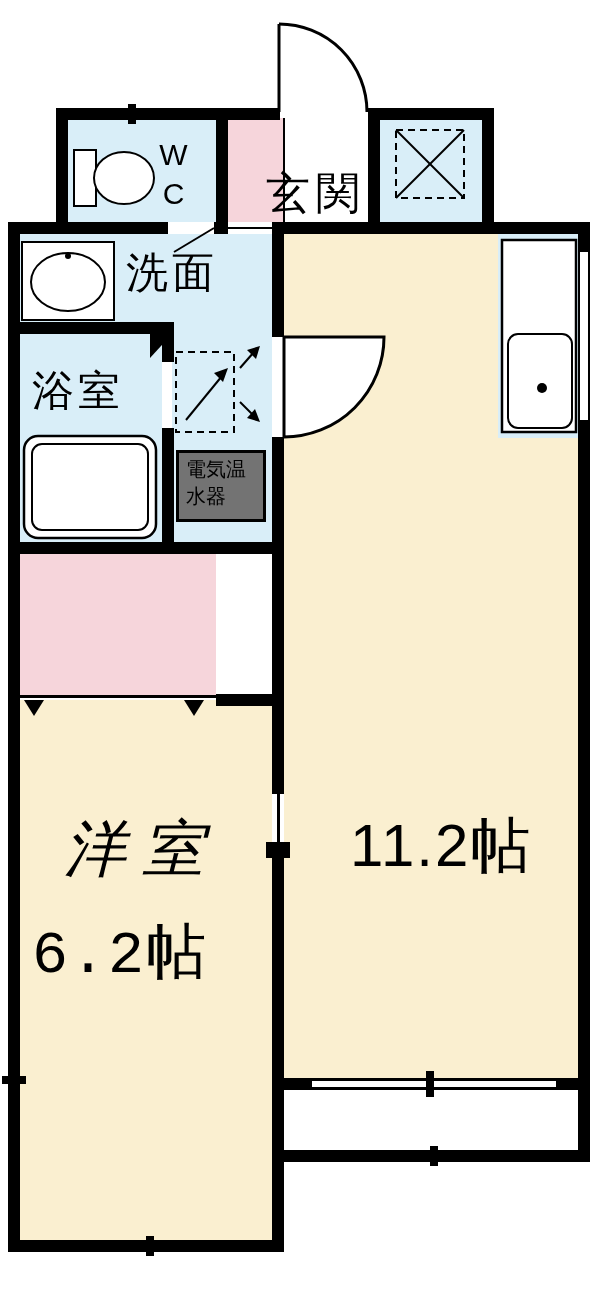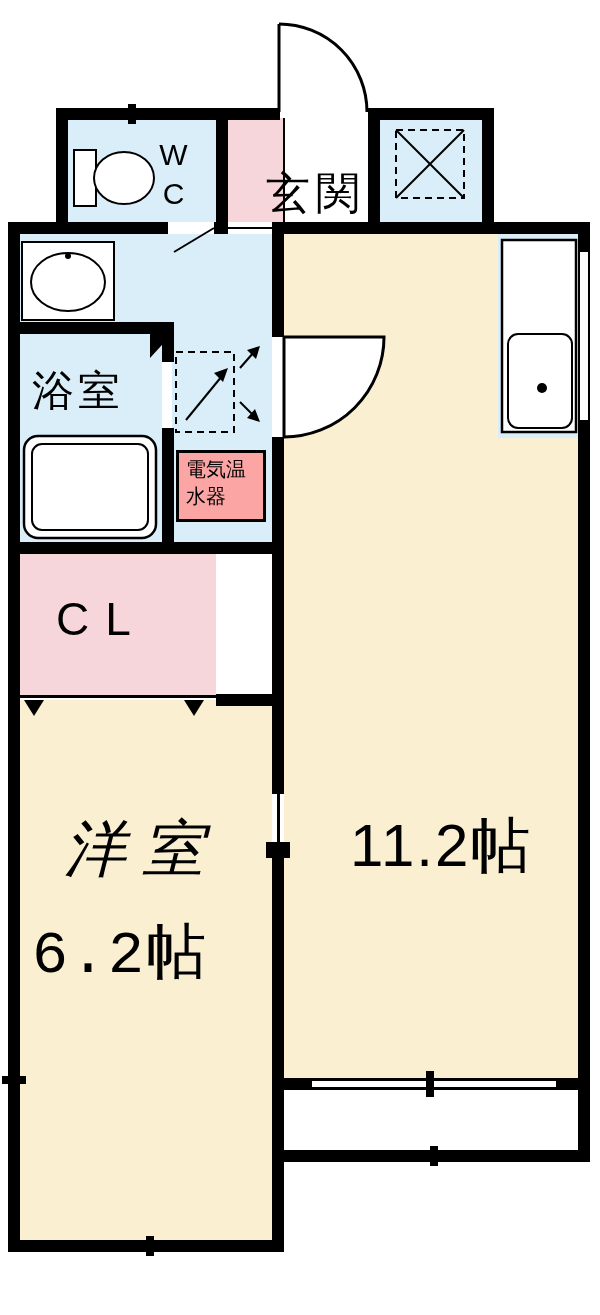--- a/index.html
+++ b/index.html
@@ -14,21 +14,21 @@
   .blue{background:#d9eef8;}
   .pink{background:#f6d5db;}
   .cream{background:#faefd0;}
   .floor{position:absolute;z-index:1;}
   .fixtures{position:absolute;left:0;top:0;z-index:3;}
   .wall,.thin{z-index:4;}
   .tick{z-index:5;}
   .label{position:absolute;z-index:6;white-space:nowrap;line-height:1;}
   .vtext{writing-mode:vertical-rl;text-orientation:upright;}
   .wh-box{
-    position:absolute;z-index:5;background:#fca5a5;border:3px solid #000;
+    position:absolute;z-index:5;background:#737373;border:3px solid #000;
     font-size:20px;line-height:1.35;box-sizing:border-box;padding:3px 0 0 7px;
   }
 </style>
 </head>
 <body>
 
 <div class="plan">
 
   <div class="floor blue" style="left:68px;top:120px;width:148px;height:102px;"></div>
   <div class="floor pink" style="left:228px;top:118px;width:56px;height:104px;"></div>
@@ -139,19 +139,19 @@
   <div class="tick" style="left:2px;top:1076px;width:24px;height:8px;"></div>
   <div class="tick" style="left:146px;top:1236px;width:8px;height:20px;"></div>
   <div class="tick" style="left:266px;top:842px;width:24px;height:16px;"></div>
 
   <div class="wh-box" style="left:176px;top:450px;width:90px;height:72px;">
     <span style="display:inline-block;width:64px;white-space:normal;word-break:break-all;">電気温水器</span>
   </div>
 
   <div class="label" style="left:266px;top:138px;font-size:44px;letter-spacing:6px;margin-top:33px;">玄関</div>
   <div class="label vtext" style="left:158px;top:138px;font-size:30px;letter-spacing:6px;">WC</div>
+  <div class="label" style="left:126px;top:252px;font-size:42px;letter-spacing:4px;">洗面</div>
   <div class="label" style="left:32px;top:370px;font-size:42px;letter-spacing:4px;">浴室</div>
-  <div class="label" style="left:56px;top:596px;font-size:46px;letter-spacing:16px;">CL</div>
   <div class="label" style="left:64px;top:818px;font-size:62px;letter-spacing:16px;font-style:italic;">洋室</div>
   <div class="label" style="left:32px;top:926px;font-size:60px;letter-spacing:2px;font-family:Liberation Mono, monospace;">6.2帖</div>
   <div class="label" style="left:350px;top:816px;font-size:60px;letter-spacing:2px;">11.2帖</div>
 
 </div>
 
 </body></html>

